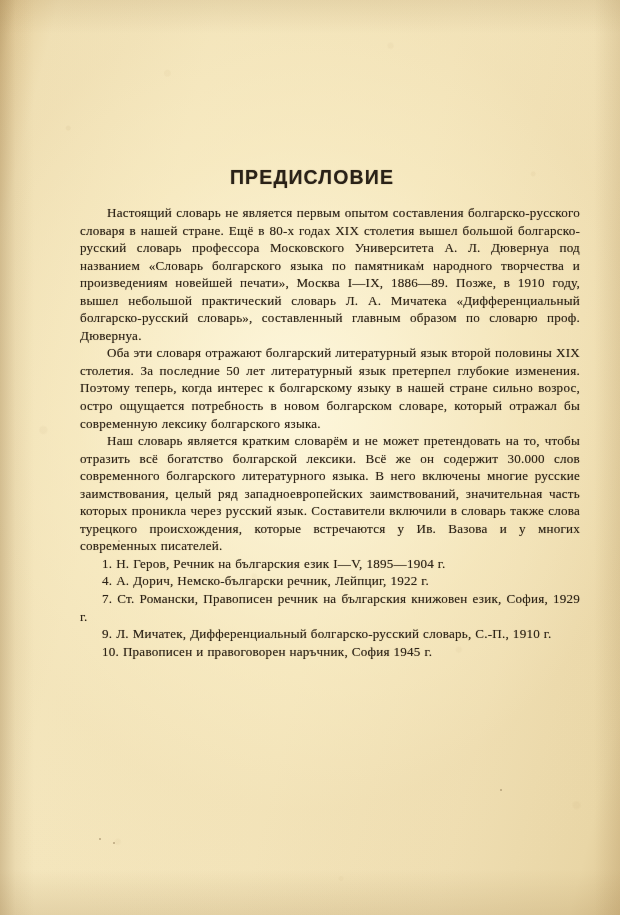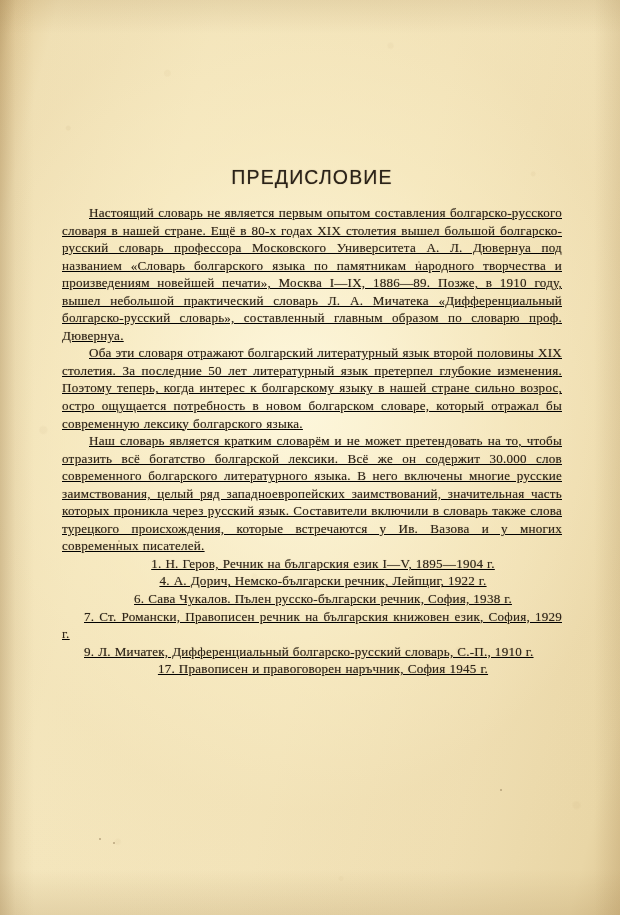--- a/index.html
+++ b/index.html
@@ -95,33 +95,32 @@
 
   .doc-title {
     margin: 0;
     padding: 0;
     position: absolute;
     top: 166px;
     left: 0;
     width: 500px;
     text-align: center;
     font-size: 19.5px;
-    font-weight: 400;
+    font-weight: 700;
     letter-spacing: 1.15px;
     color: #2a2218;
     font-family: "Liberation Sans", "DejaVu Sans", sans-serif;
     text-shadow: 0 0 1.1px rgba(60,46,28,0.55);
   }
 
   .body-block {
     position: absolute;
     top: 204px;
-    left: 0;
+    left: 18px;
     width: 500px;
-    text-decoration: underline;
   }
 
   p.para {
     margin: 0;
     padding: 0;
     font-size: 13.1px;
     line-height: 17.55px;
     color: #2e2519;
     text-align: justify;
     text-justify: inter-word;
@@ -140,21 +139,21 @@
     line-height: 17.55px;
     color: #2e2519;
     text-align: justify;
     text-justify: inter-word;
     text-indent: 22px;
     letter-spacing: 0.22px;
     word-spacing: 0.4px;
     text-shadow: 0 0 0.85px rgba(72,56,34,0.5);
   }
   p.bib.short {
-    text-align: center;
+    text-align: left;
   }
 
   
   .speck {
     position: absolute;
     background: rgba(104,82,50,0.42);
     border-radius: 50%;
     pointer-events: none;
     z-index: 4;
   }
@@ -181,20 +180,19 @@
     <h1 class="doc-title">ПРЕДИСЛОВИЕ</h1>
 
     <div class="body-block">
 
       <p class="para">Настоящий словарь не является первым опытом составления болгарско-русского словаря в нашей стране. Ещё в 80-х годах XIX столетия вышел большой болгарско-русский словарь профессора Московского Университета А. Л. Дювернуа под названием «Словарь болгарского языка по памятникам народного творчества и произведениям новейшей печати», Москва I—IX, 1886—89. Позже, в 1910 году, вышел небольшой практический словарь Л. А. Мичатека «Дифференциальный болгарско-русский словарь», составленный главным образом по словарю проф. Дювернуа.</p>
       <p class="para">Оба эти словаря отражают болгарский литературный язык второй половины XIX столетия. За последние 50 лет литературный язык претерпел глубокие изменения. Поэтому теперь, когда интерес к болгарскому языку в нашей стране сильно возрос, остро ощущается потребность в новом болгарском словаре, который отражал бы современную лексику болгарского языка.</p>
       <p class="para">Наш словарь является кратким словарём и не может претендовать на то, чтобы отразить всё богатство болгарской лексики. Всё же он содержит 30.000 слов современного болгарского литературного языка. В него включены многие русские заимствования, целый ряд западноевропейских заимствований, значительная часть которых проникла через русский язык. Составители включили в словарь также слова турецкого происхождения, которые встречаются у Ив. Вазова и у многих современных писателей.</p>
 
       <p class="bib short">1. Н. Геров, Речник на българския език I—V, 1895—1904 г.</p>
       <p class="bib short">4. А. Дорич, Немско-български речник, Лейпциг, 1922 г.</p>
-      <p class="bib short">6. Сава Чукалов. Пълен русско-български речник, София, 1938 г.</p>
       <p class="bib">7. Ст. Романски, Правописен речник на българския книжовен език, София, 1929 г.</p>
       <p class="bib">9. Л. Мичатек, Дифференциальный болгарско-русский словарь, С.-П., 1910 г.</p>
-      <p class="bib short">17. Правописен и правоговорен наръчник, София 1945 г.</p>
+      <p class="bib short">10. Правописен и правоговорен наръчник, София 1945 г.</p>
 
     </div>
   </div>
 </div>
 
 </body></html>

